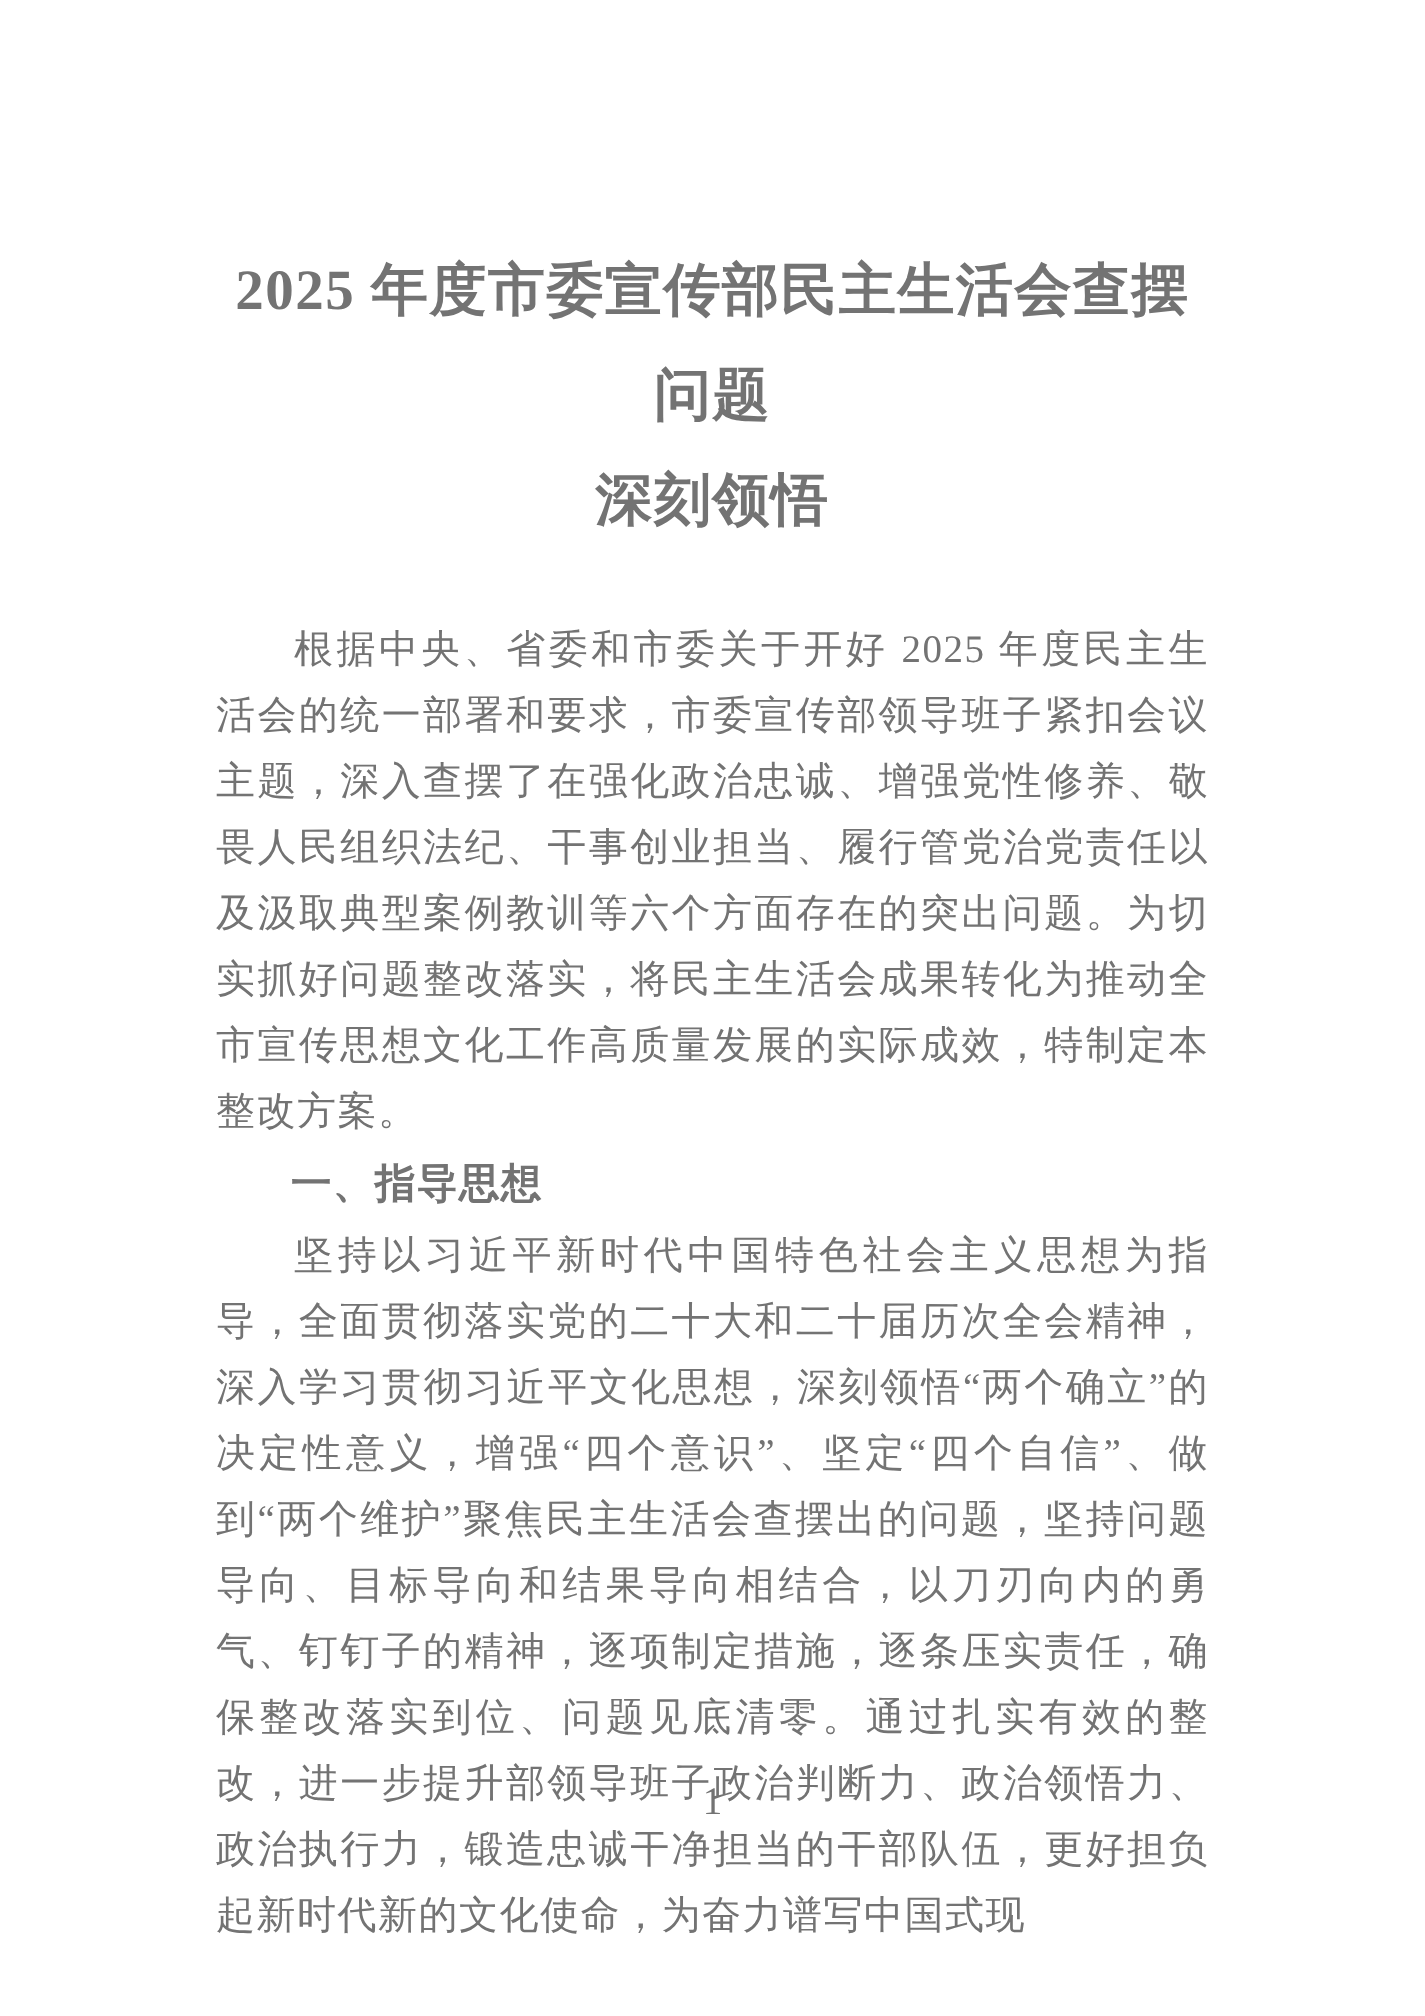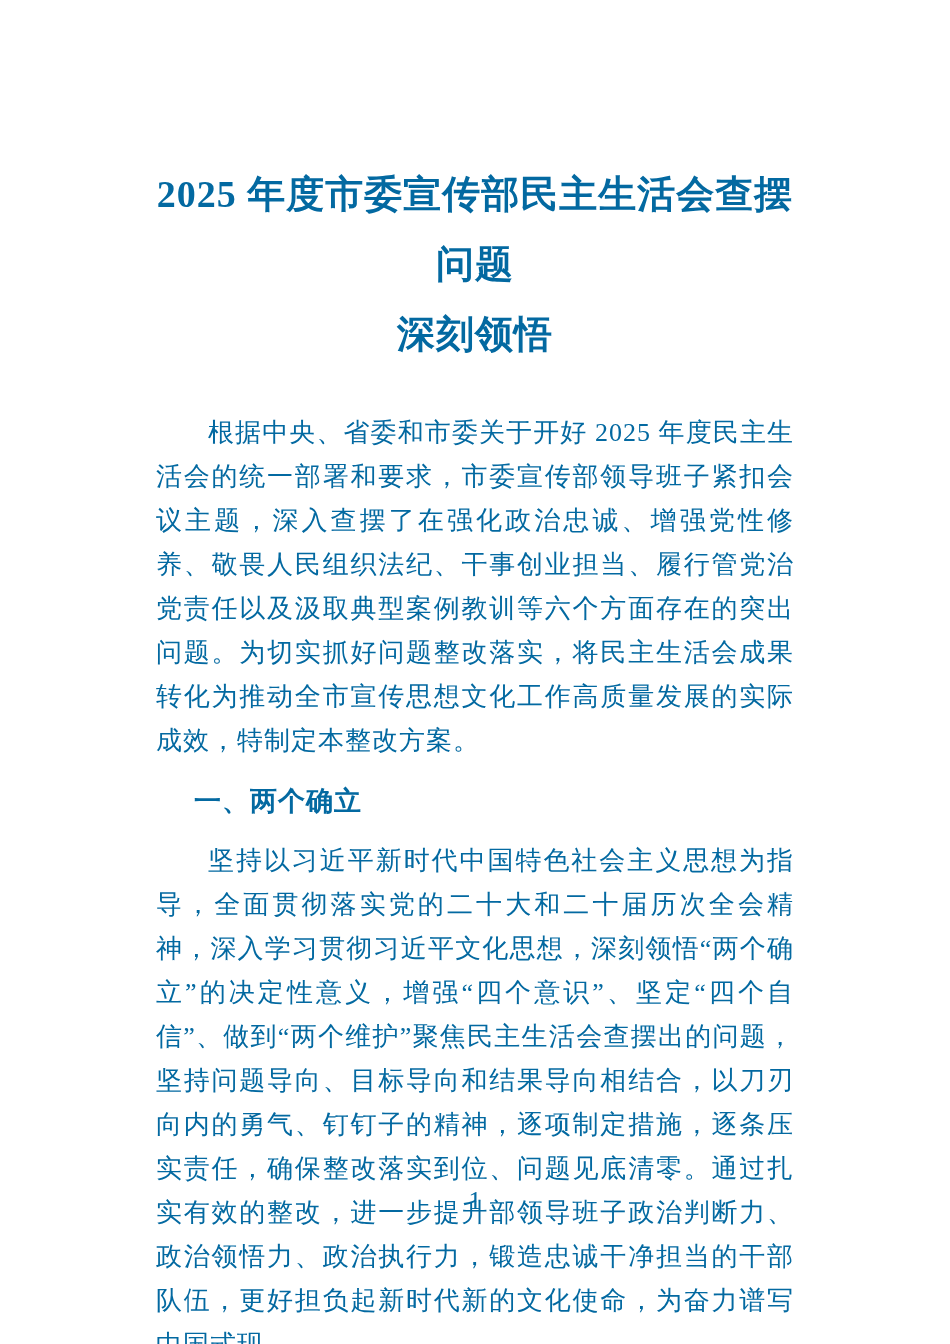--- a/index.html
+++ b/index.html
@@ -6,42 +6,42 @@
     margin: 0;
     padding: 0;
     background: #ffffff;
   }
   .page {
     position: relative;
     width: 950px;
     height: 1344px;
     margin: 0 auto;
     background: #ffffff;
-    color: #0369a1;
+    color: #737373;
     overflow: hidden;
     box-sizing: border-box;
     font-family: "Liberation Serif", "DejaVu Serif", serif;
   }
   .content {
     padding: 159px 140px 0 140px;
   }
   .doc-title {
     margin: 0 0 42px 0;
     font-size: 38px;
     line-height: 70px;
     font-weight: bold;
     text-align: center;
     letter-spacing: 1px;
     font-family: "Liberation Serif", "DejaVu Serif", serif;
   }
   .doc-title .title-line {
     display: block;
   }
   .body-para {
-    margin: 16px;
+    margin: 4px;
     font-size: 26px;
     line-height: 44px;
     letter-spacing: 1px;
     text-align: justify;
     text-indent: 2em;
     font-family: "Liberation Serif", "DejaVu Serif", serif;
   }
   .section-heading {
     margin: 0;
     font-size: 27px;
@@ -68,20 +68,20 @@
 <div class="page">
   <div class="content">
 
     <h1 class="doc-title">
       <span class="title-line">2025 年度市委宣传部民主生活会查摆问题</span>
       <span class="title-line">深刻领悟</span>
     </h1>
 
     <p class="body-para">根据中央、省委和市委关于开好 2025 年度民主生活会的统一部署和要求，市委宣传部领导班子紧扣会议主题，深入查摆了在强化政治忠诚、增强党性修养、敬畏人民组织法纪、干事创业担当、履行管党治党责任以及汲取典型案例教训等六个方面存在的突出问题。为切实抓好问题整改落实，将民主生活会成果转化为推动全市宣传思想文化工作高质量发展的实际成效，特制定本整改方案。</p>
 
-    <h2 class="section-heading">一、两个确立</h2>
+    <h2 class="section-heading">一、指导思想</h2>
 
     <p class="body-para">坚持以习近平新时代中国特色社会主义思想为指导，全面贯彻落实党的二十大和二十届历次全会精神，深入学习贯彻习近平文化思想，深刻领悟“两个确立”的决定性意义，增强“四个意识”、坚定“四个自信”、做到“两个维护”聚焦民主生活会查摆出的问题，坚持问题导向、目标导向和结果导向相结合，以刀刃向内的勇气、钉钉子的精神，逐项制定措施，逐条压实责任，确保整改落实到位、问题见底清零。通过扎实有效的整改，进一步提升部领导班子政治判断力、政治领悟力、政治执行力，锻造忠诚干净担当的干部队伍，更好担负起新时代新的文化使命，为奋力谱写中国式现</p>
 
   </div>
 
   <div class="page-number">1</div>
 </div>
 
 </body></html>

